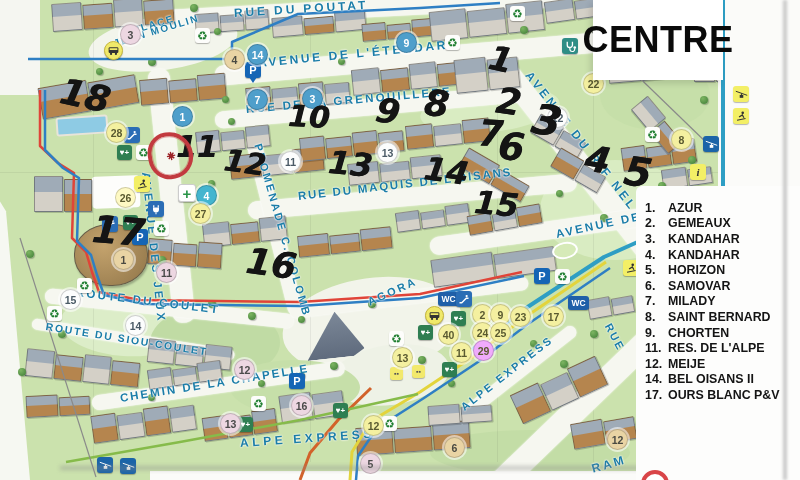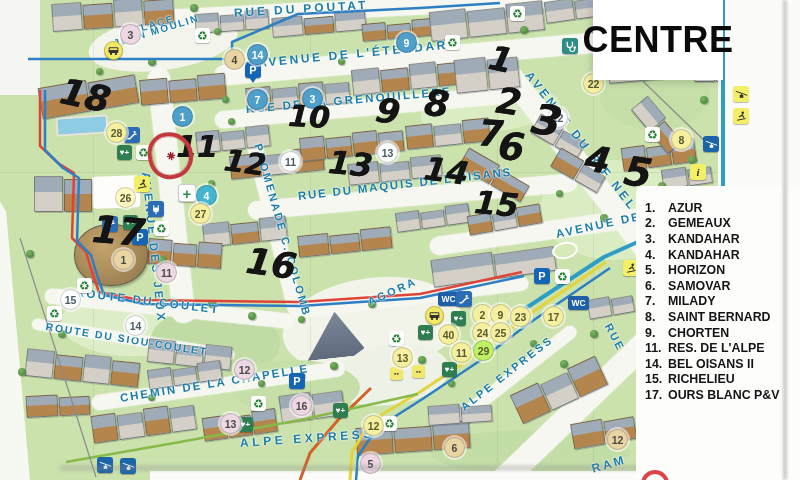--- a/index.html
+++ b/index.html
@@ -530,21 +530,21 @@
       <div class="circ" style="left: 106px; top: 122px; background: rgb(244, 240, 160); color: rgb(90, 90, 48);">28</div>
       <div class="circ" style="left: 363px; top: 415px; background: rgb(244, 240, 160); color: rgb(90, 90, 48);">12</div>
       <div class="circ" style="left: 472px; top: 304px; background: rgb(244, 240, 160); color: rgb(90, 90, 48);">2</div>
       <div class="circ" style="left: 490px; top: 304px; background: rgb(244, 240, 160); color: rgb(90, 90, 48);">9</div>
       <div class="circ" style="left: 510px; top: 306px; background: rgb(244, 240, 160); color: rgb(90, 90, 48);">23</div>
       <div class="circ" style="left: 543px; top: 306px; background: rgb(244, 240, 160); color: rgb(90, 90, 48);">17</div>
       <div class="circ" style="left: 472px; top: 322px; background: rgb(244, 240, 160); color: rgb(90, 90, 48);">24</div>
       <div class="circ" style="left: 490px; top: 322px; background: rgb(244, 240, 160); color: rgb(90, 90, 48);">25</div>
       <div class="circ" style="left: 438px; top: 324px; background: rgb(244, 240, 160); color: rgb(90, 90, 48);">40</div>
       <div class="circ" style="left: 451px; top: 342px; background: rgb(244, 240, 160); color: rgb(90, 90, 48);">11</div>
-      <div class="circ" style="left: 473px; top: 340px; background: #bef264; color: rgb(90, 90, 48);">29</div>
+      <div class="circ" style="left: 473px; top: 340px; background: #f0abfc; color: rgb(90, 90, 48);">29</div>
       <div class="circ" style="left: 392px; top: 347px; background: rgb(244, 240, 160); color: rgb(90, 90, 48);">13</div>
     </div>
   <div class="layer" id="l-hand" style="z-index: 46;">
       <div class="hand" style="left: 489px; top: 42px; font-size: 34px; transform: rotate(12deg);">1</div>
       <div class="hand" style="left: 496px; top: 84px; font-size: 36px; transform: rotate(8deg);">2</div>
       <div class="hand" style="left: 532px; top: 100px; font-size: 42px; transform: rotate(10deg);">3</div>
       <div class="hand" style="left: 585px; top: 142px; font-size: 36px; transform: rotate(10deg);">4</div>
       <div class="hand" style="left: 624px; top: 152px; font-size: 40px; transform: rotate(8deg);">5</div>
       <div class="hand" style="left: 498px; top: 128px; font-size: 38px; transform: rotate(5deg);">6</div>
       <div class="hand" style="left: 478px; top: 116px; font-size: 36px; transform: rotate(3deg);">7</div>
@@ -615,26 +615,26 @@
       </div>
       <div class="leg-item">
         <div class="leg-num">9.</div>
         <div>CHORTEN</div>
       </div>
       <div class="leg-item">
         <div class="leg-num">11.</div>
         <div>RES. DE L'ALPE</div>
       </div>
       <div class="leg-item">
+        <div class="leg-num">12.</div>
+        <div>MEIJE</div>
+      </div>
+      <div class="leg-item">
         <div class="leg-num">14.</div>
         <div>BEL OISANS II</div>
-      </div>
-      <div class="leg-item">
-        <div class="leg-num">15.</div>
-        <div>RICHELIEU</div>
       </div>
       <div class="leg-item">
         <div class="leg-num">17.</div>
         <div>OURS BLANC P&amp;V</div>
       </div>
     </div>
 </div>
 
 <div id="partner-logo">
   <div id="partner-ring"></div>

